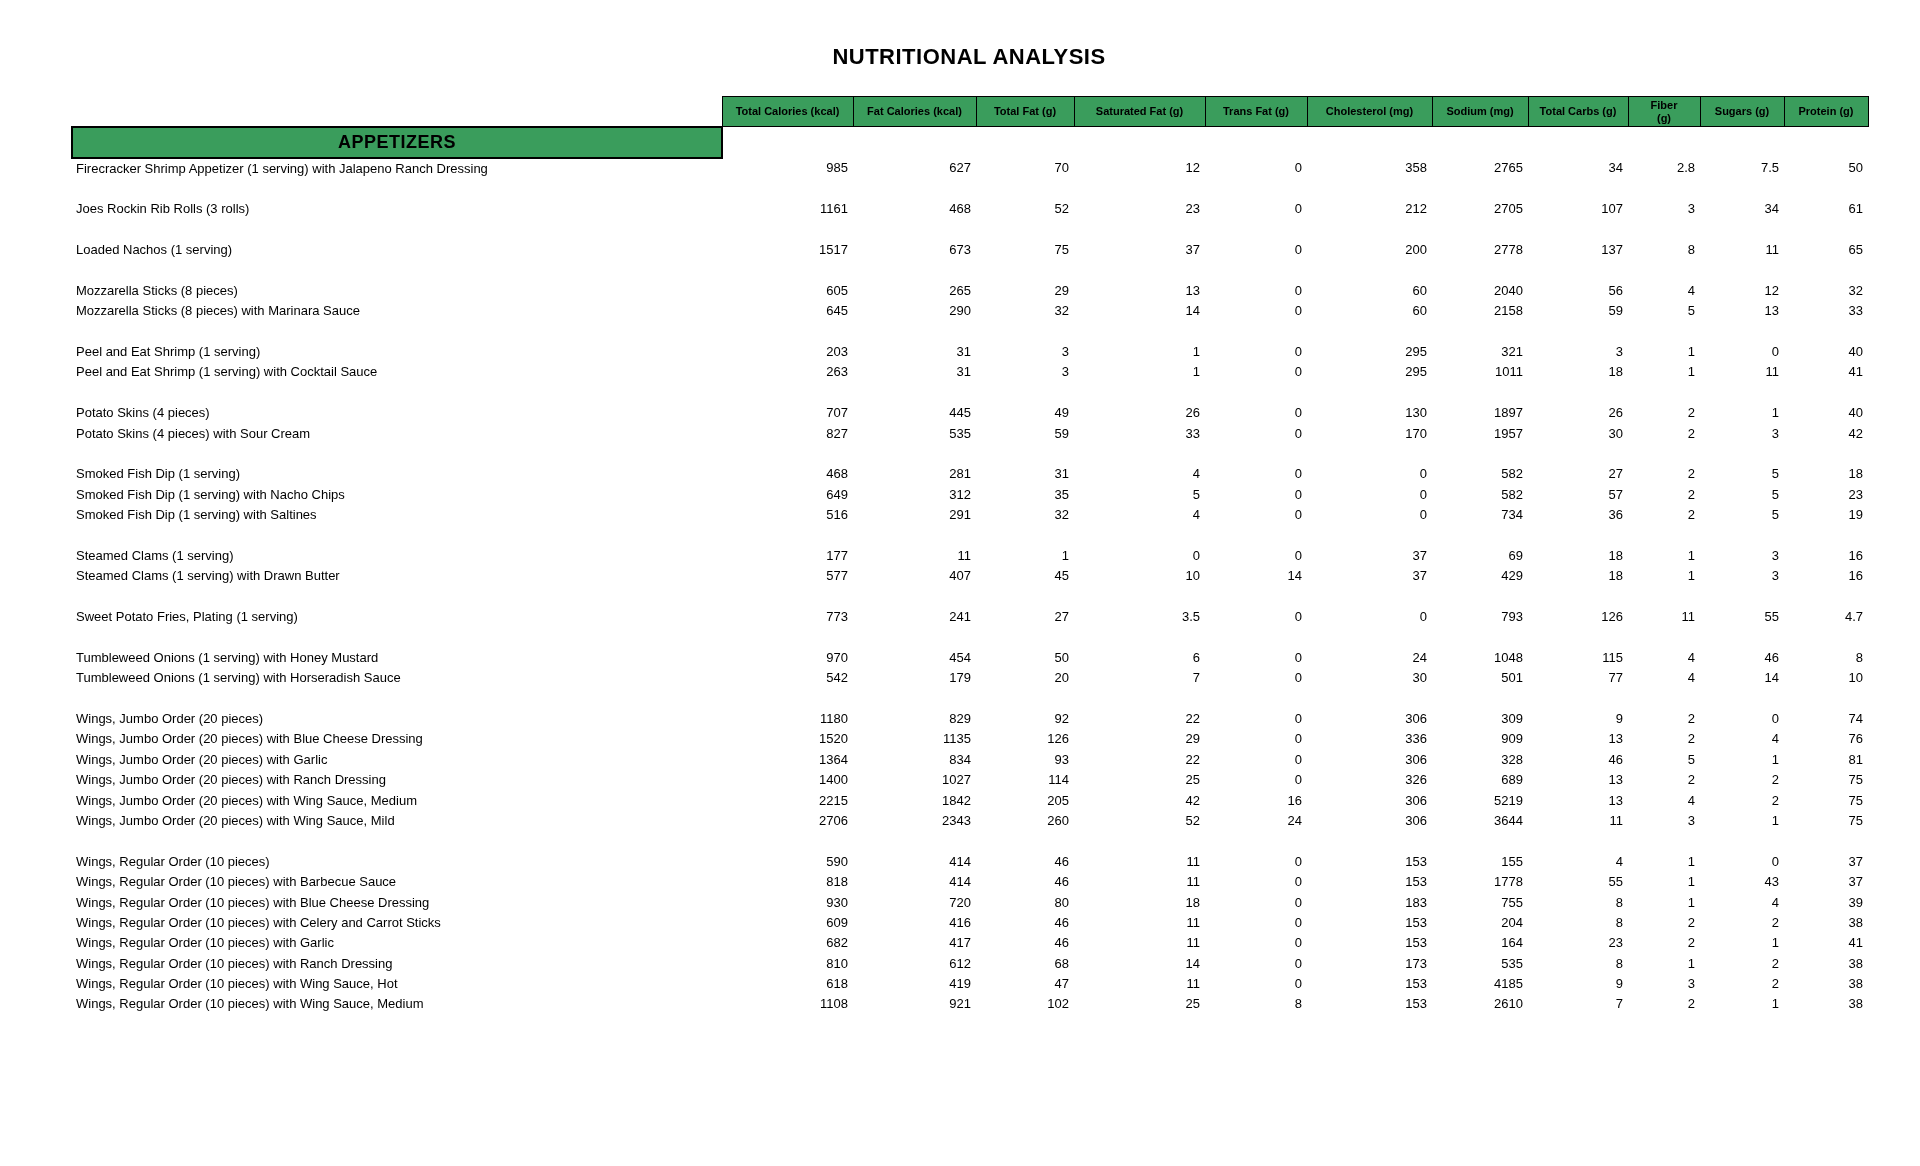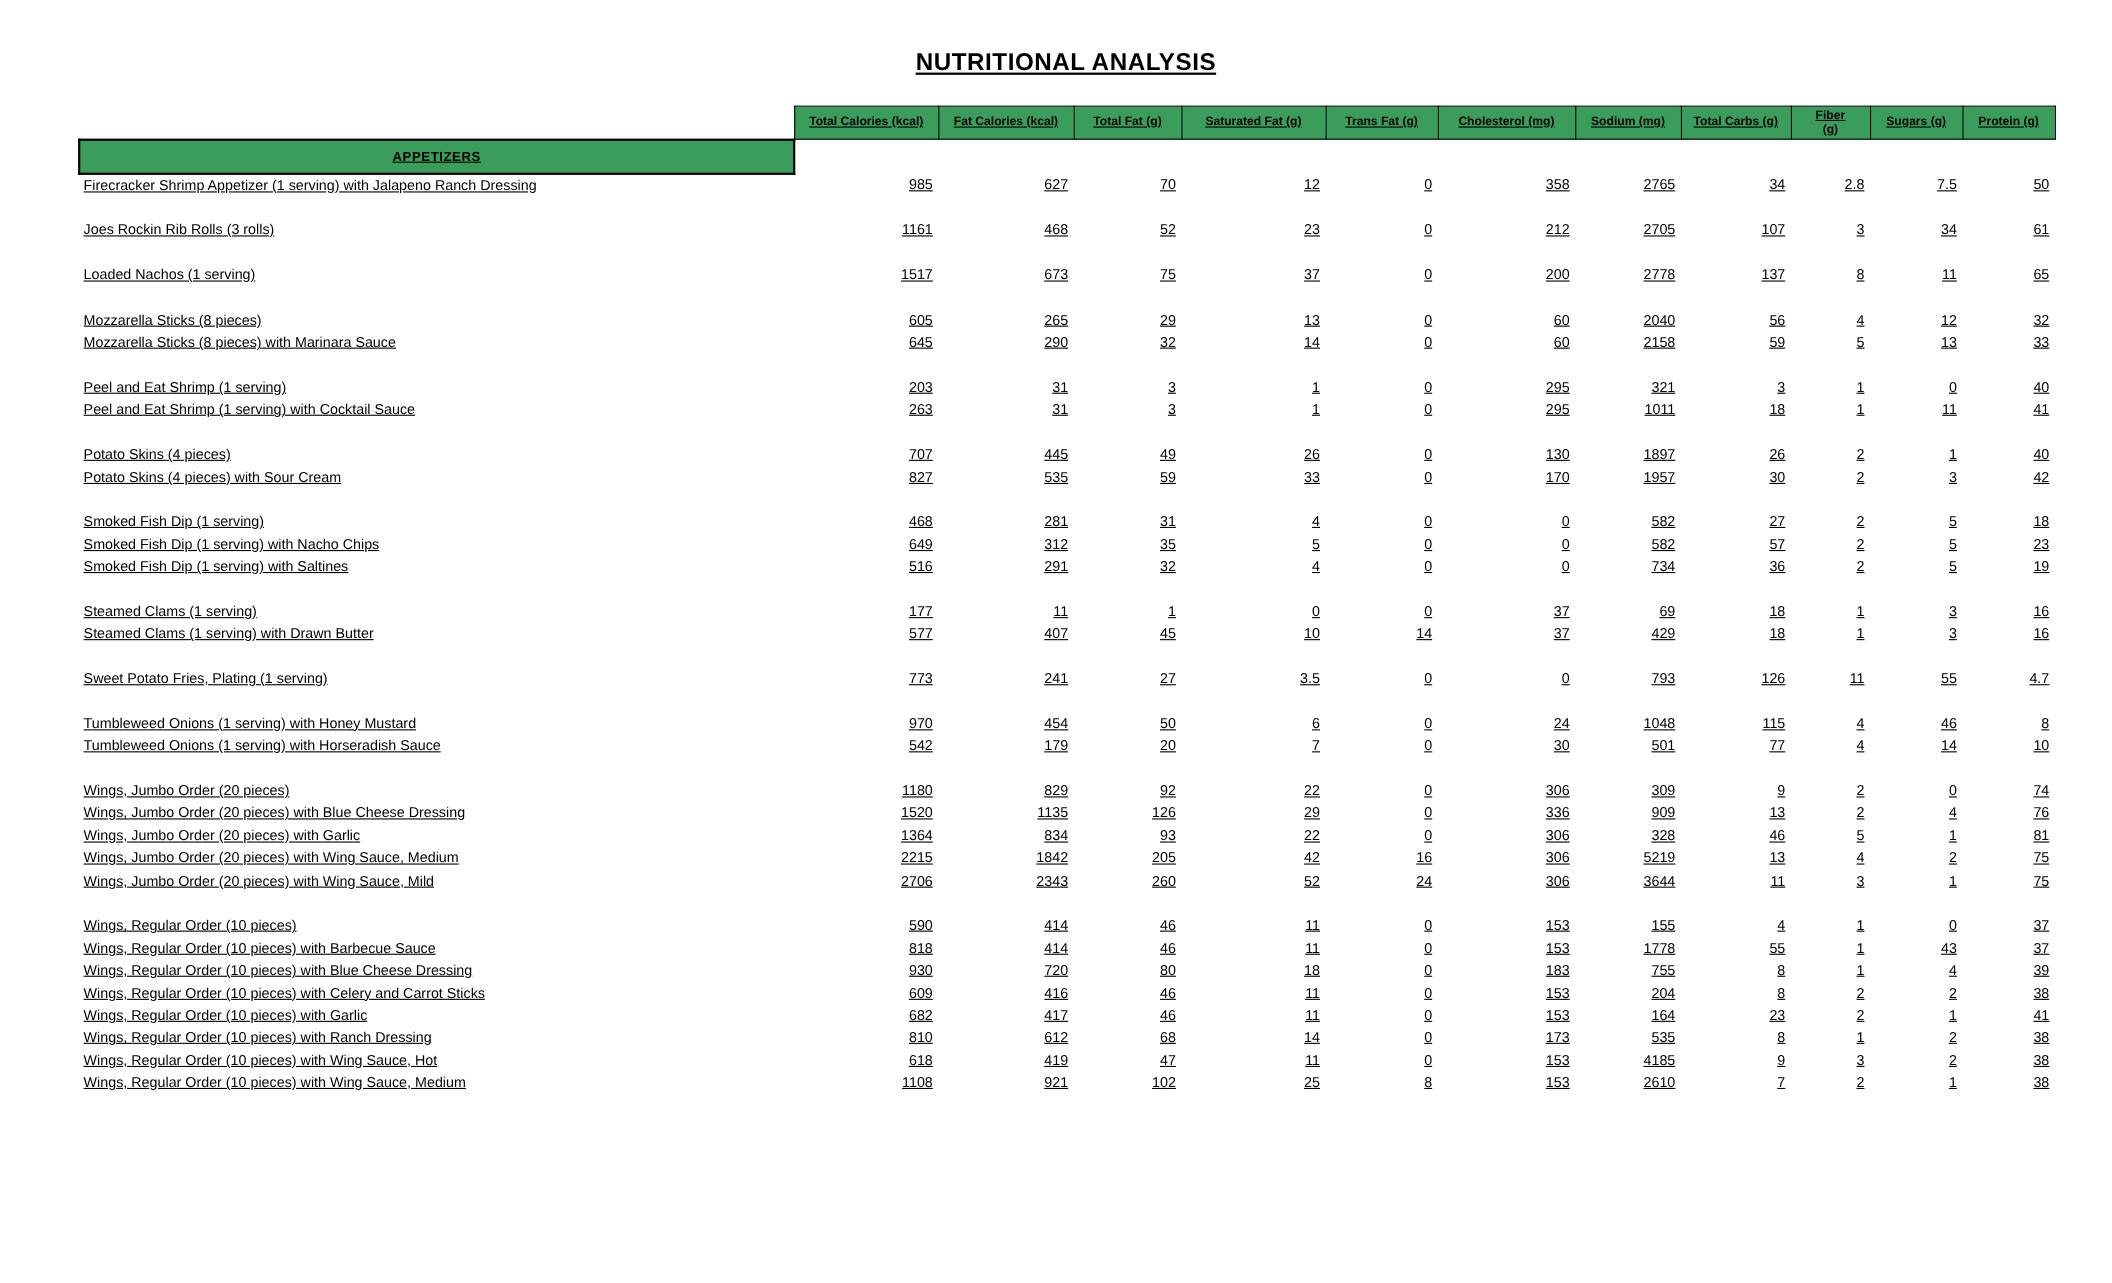--- a/index.html
+++ b/index.html
@@ -4,21 +4,21 @@
 <style>
   :root { --green: #3a9d5c; --border: #000000; }
   * { margin: 0; padding: 0; box-sizing: border-box; }
   html, body { width: 1920px; height: 1166px; }
   body {
     background: #ffffff;
     color: #000000;
     font-family: "Liberation Sans", sans-serif;
     overflow: hidden;
   }
-  .page { padding-top: 44px; padding-left: 71px; text-decoration: underline; }
+  .page { padding-top: 44px; padding-left: 71px; }
   .title {
     width: 1796px;
     text-align: center;
     font-size: 22px;
     font-weight: bold;
     letter-spacing: 0.5px;
     margin-bottom: 26px;
   }
   table.nutrition { border-collapse: collapse; table-layout: fixed; }
   th.blank-th { border: none; background: transparent; }
@@ -30,21 +30,21 @@
     text-align: center;
     vertical-align: middle;
     height: 30px;
     padding: 2px 3px;
     line-height: 1.15;
     white-space: pre-line;
   }
   th.section-cell {
     background: var(--green);
     border: 2.5px solid var(--border);
-    font-size: 12px;
+    font-size: 18px;
     font-weight: bold;
     text-align: center;
     vertical-align: middle;
     height: 31px;
     letter-spacing: 0.5px;
   }
   td.empty-after-section { border: none; }
   tbody td {
     height: 20.4px;
     font-size: 13px;
@@ -404,20 +404,34 @@
           <td class="num">22</td>
           <td class="num">0</td>
           <td class="num">306</td>
           <td class="num">328</td>
           <td class="num">46</td>
           <td class="num">5</td>
           <td class="num">1</td>
           <td class="num">81</td>
         </tr>
         <tr>
+          <td class="item-name">Wings, Jumbo Order (20 pieces) with Ranch Dressing</td>
+          <td class="num">1400</td>
+          <td class="num">1027</td>
+          <td class="num">114</td>
+          <td class="num">25</td>
+          <td class="num">0</td>
+          <td class="num">326</td>
+          <td class="num">689</td>
+          <td class="num">13</td>
+          <td class="num">2</td>
+          <td class="num">2</td>
+          <td class="num">75</td>
+        </tr>
+        <tr>
           <td class="item-name">Wings, Jumbo Order (20 pieces) with Wing Sauce, Medium</td>
           <td class="num">2215</td>
           <td class="num">1842</td>
           <td class="num">205</td>
           <td class="num">42</td>
           <td class="num">16</td>
           <td class="num">306</td>
           <td class="num">5219</td>
           <td class="num">13</td>
           <td class="num">4</td>

